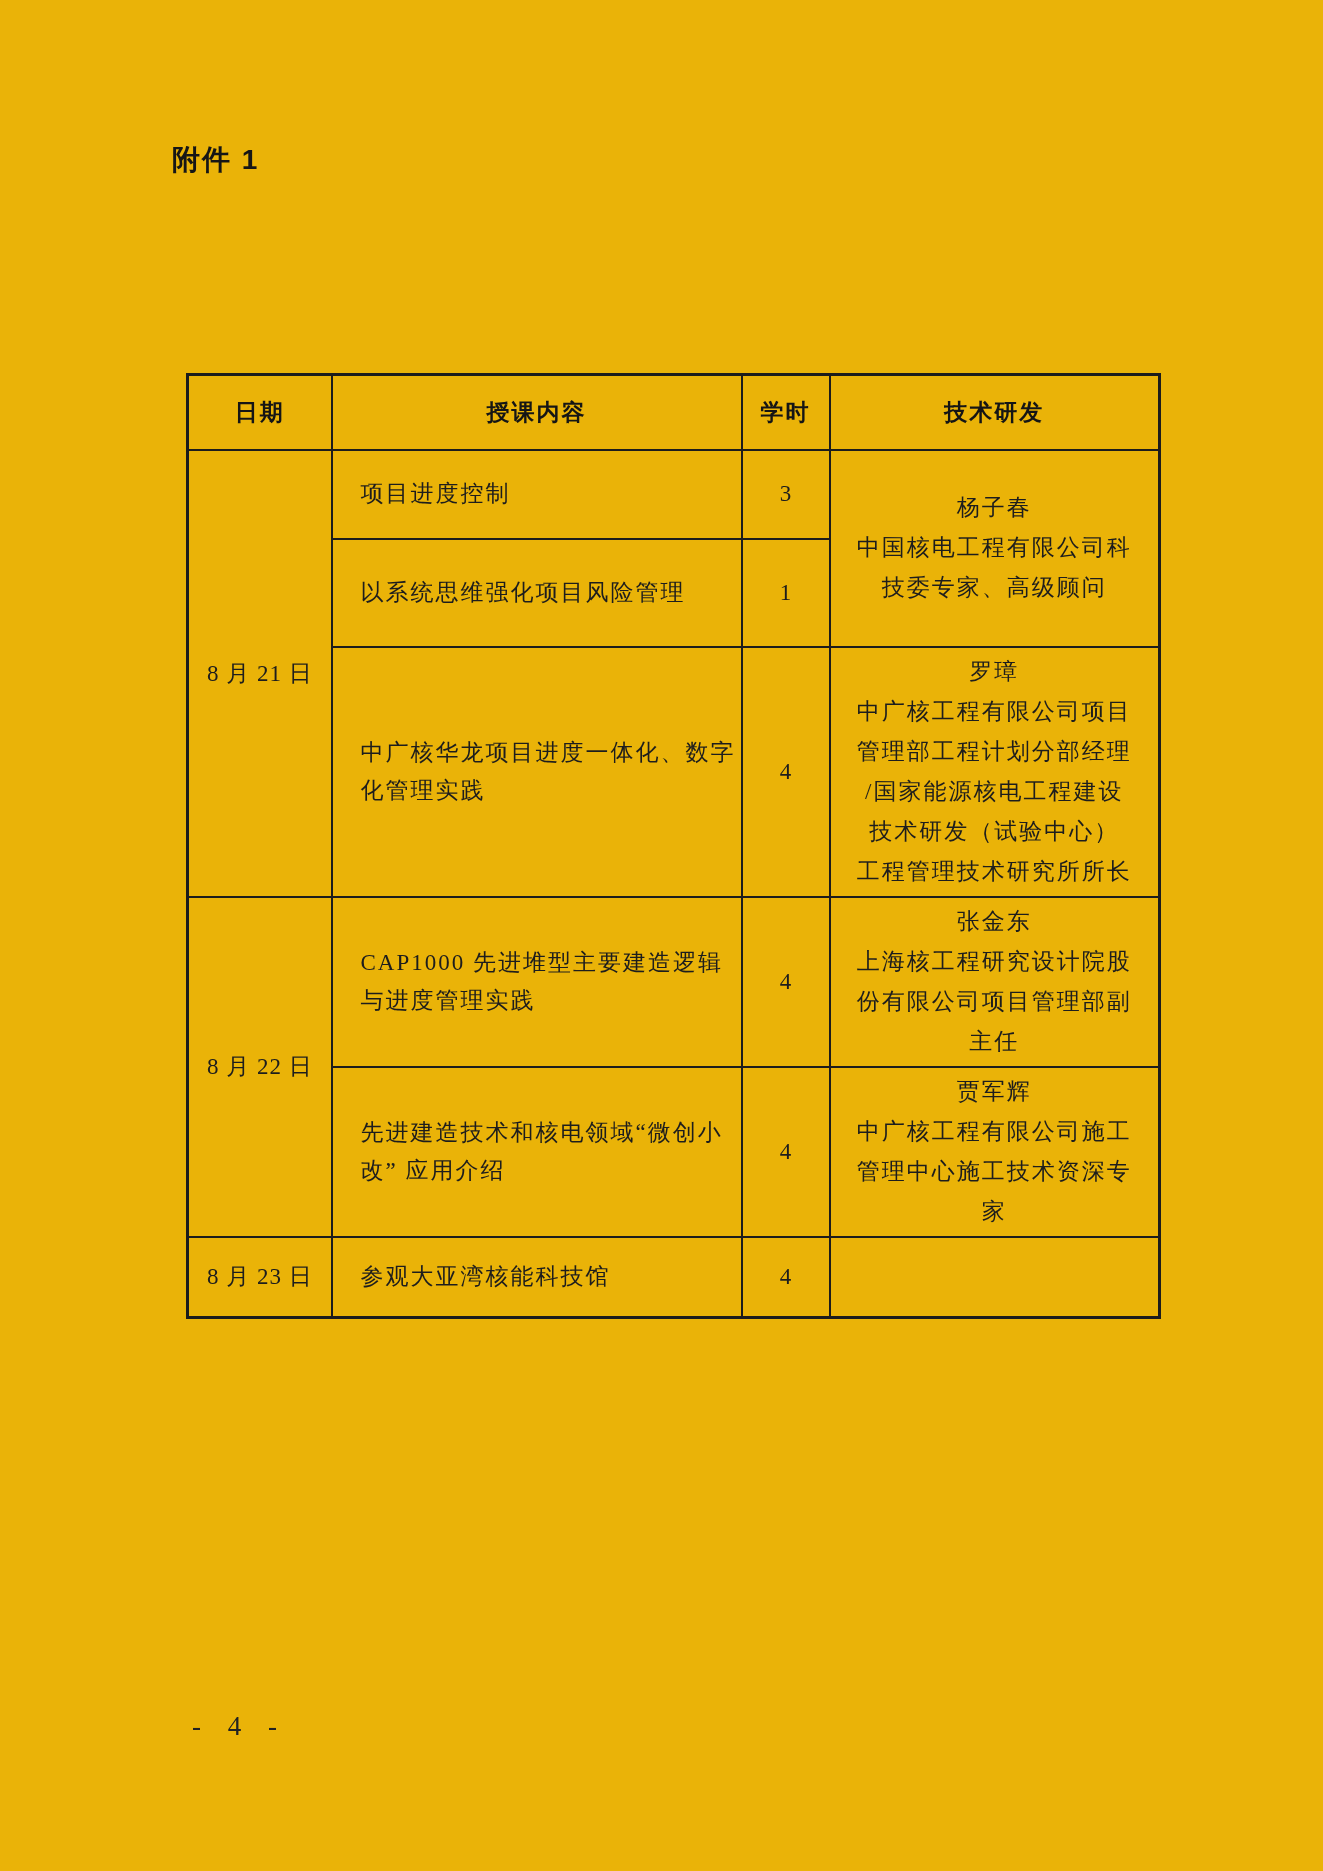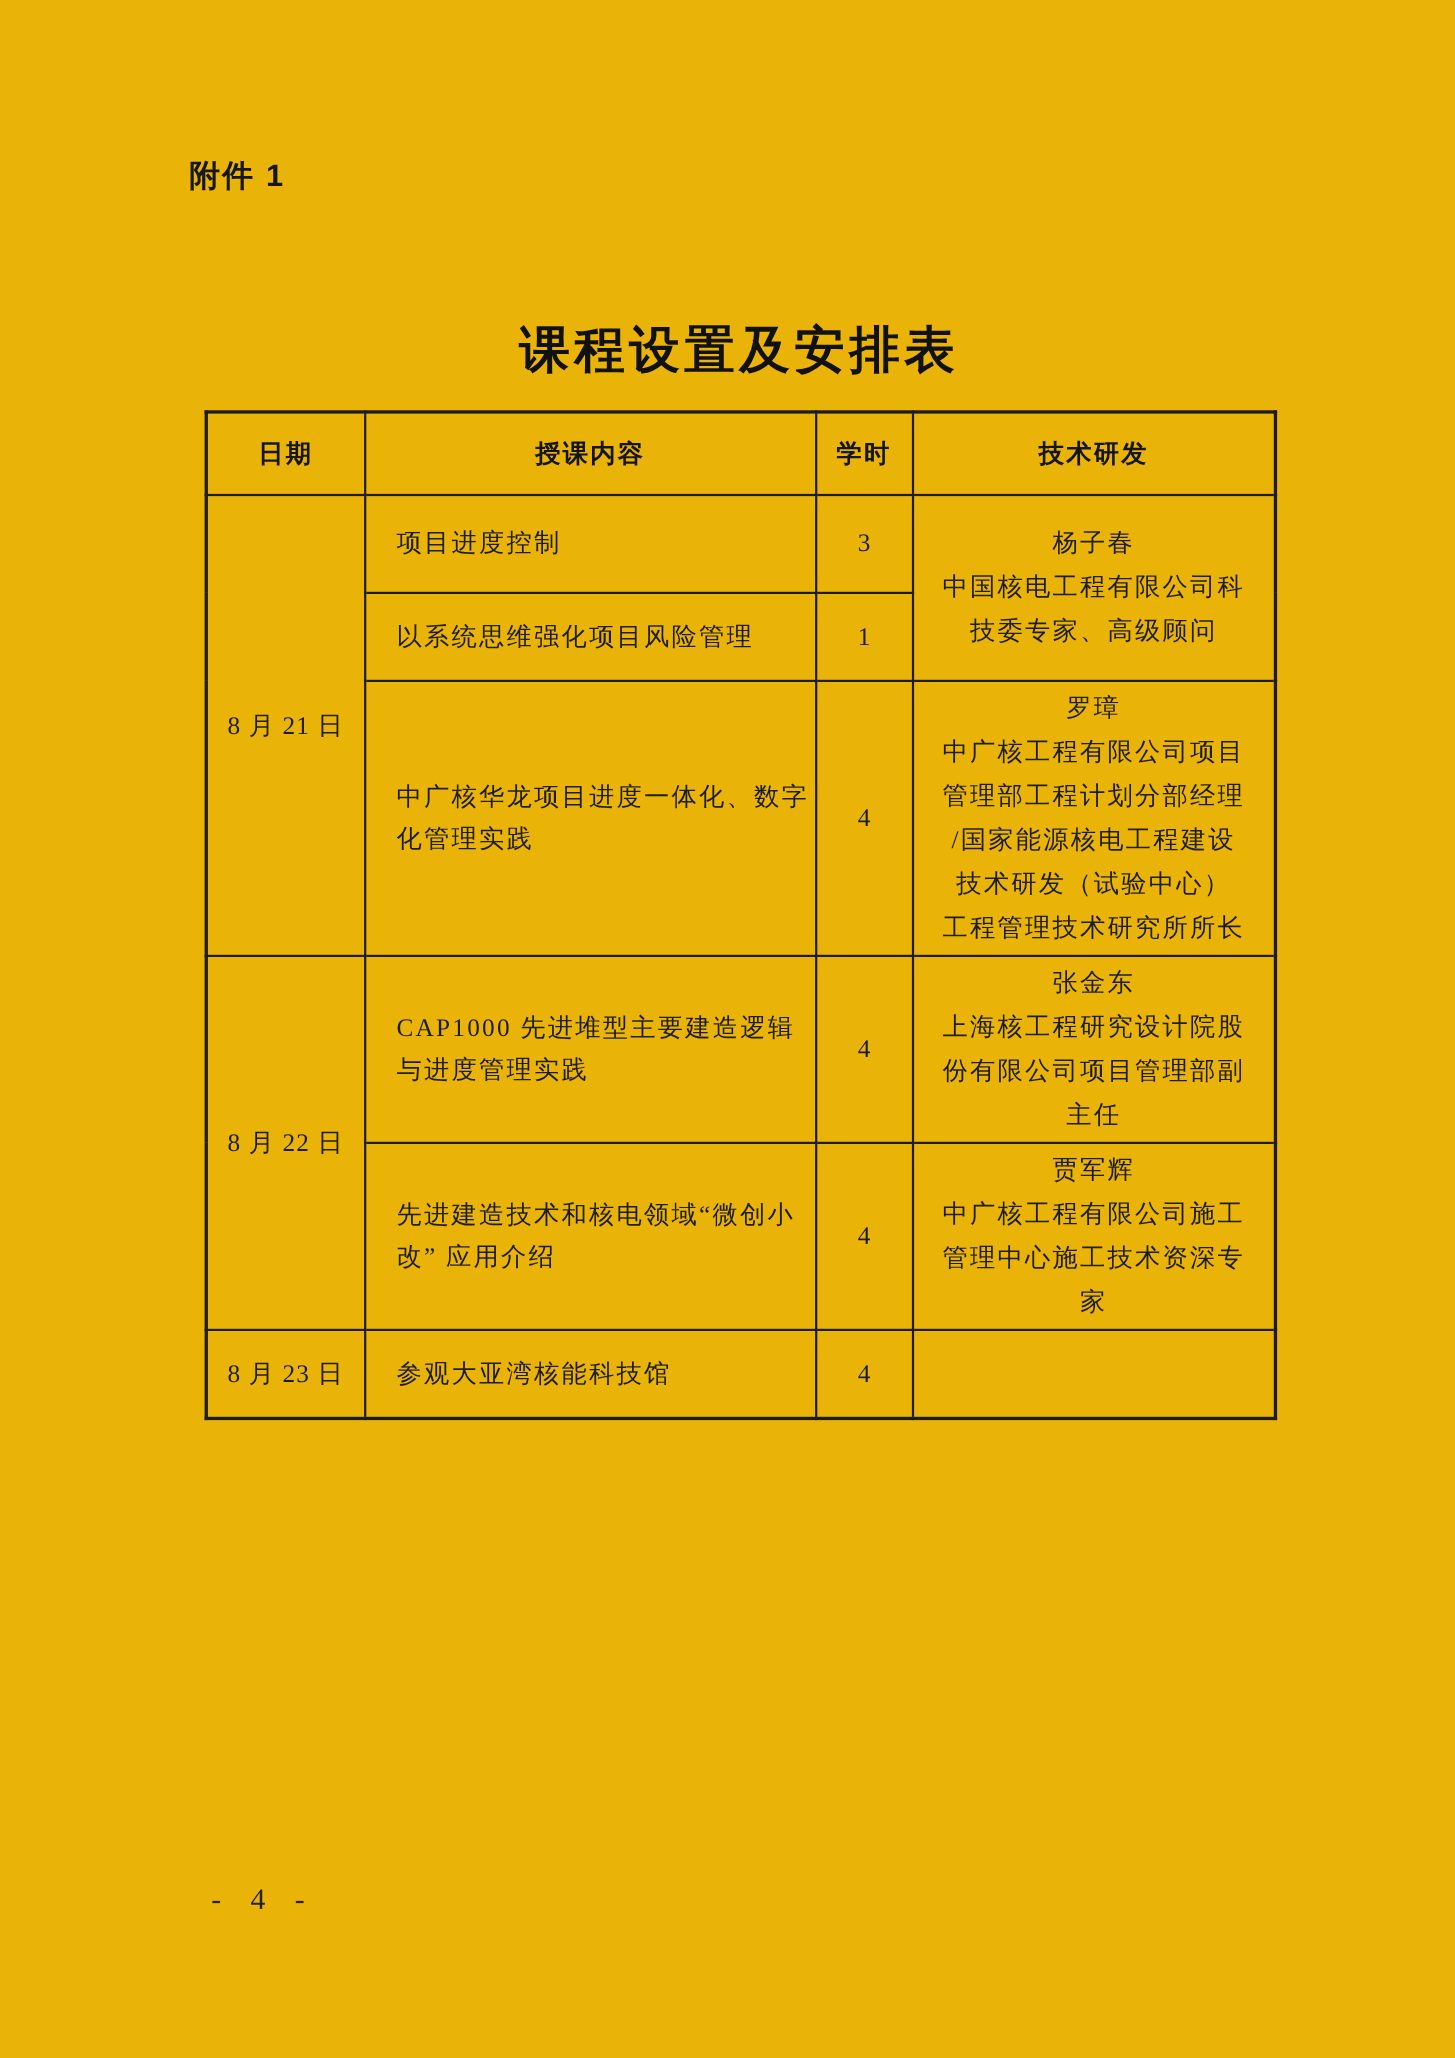--- a/index.html
+++ b/index.html
@@ -69,42 +69,41 @@
   }
   .cell-expert{
     text-align:center;
     padding:4px 6px;
     letter-spacing:2px;
     line-height:40px;
     white-space:pre-line;
   }
   .r-head{height:75px;}
   .r1{height:89px;}
-  .r2{height:80px;}
+  .r2{height:108px;}
   .r3{height:224px;}
   .r4{height:160px;}
   .r5{height:162px;}
   .r6{height:81px;}
   .page-number{
     position:absolute;
     left:192px;top:1711px;
     font-size:27px;
     letter-spacing:4px;
     word-spacing:12px;
     color:#222;
   }
 </style>
 </head>
 <body>
 
 <div class="page">
 
   <div class="attachment-label">附件 1</div>
 
-  <div class="doc-title">课程设置及安排表</div>
 
   <table class="course-table">
     <colgroup>
       <col style="width:144px">
       <col style="width:410px">
       <col style="width:88px">
       <col style="width:330px">
     </colgroup>
     <tbody>
         <tr class="r-head">

